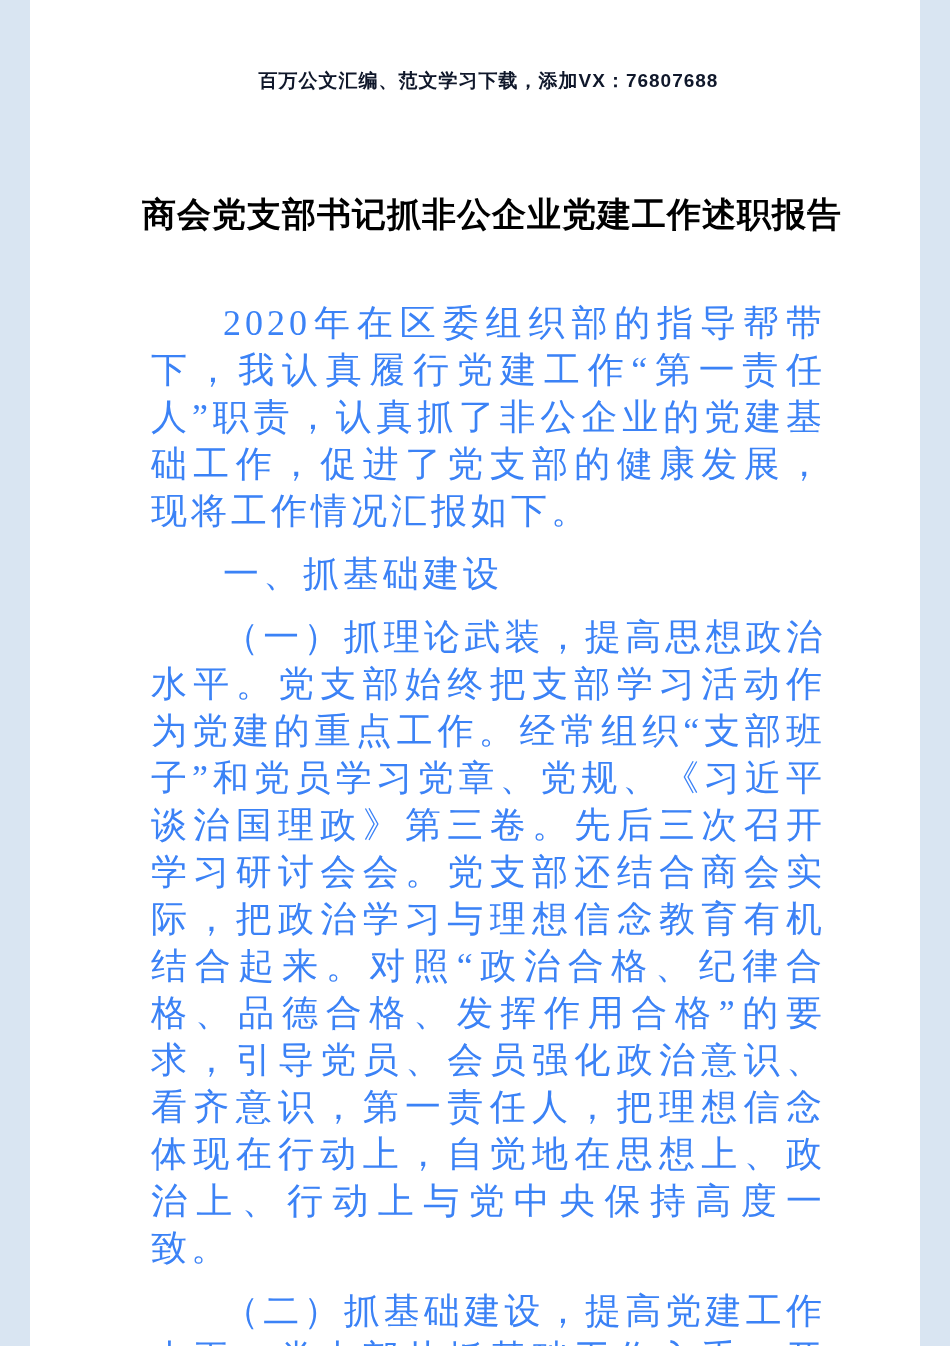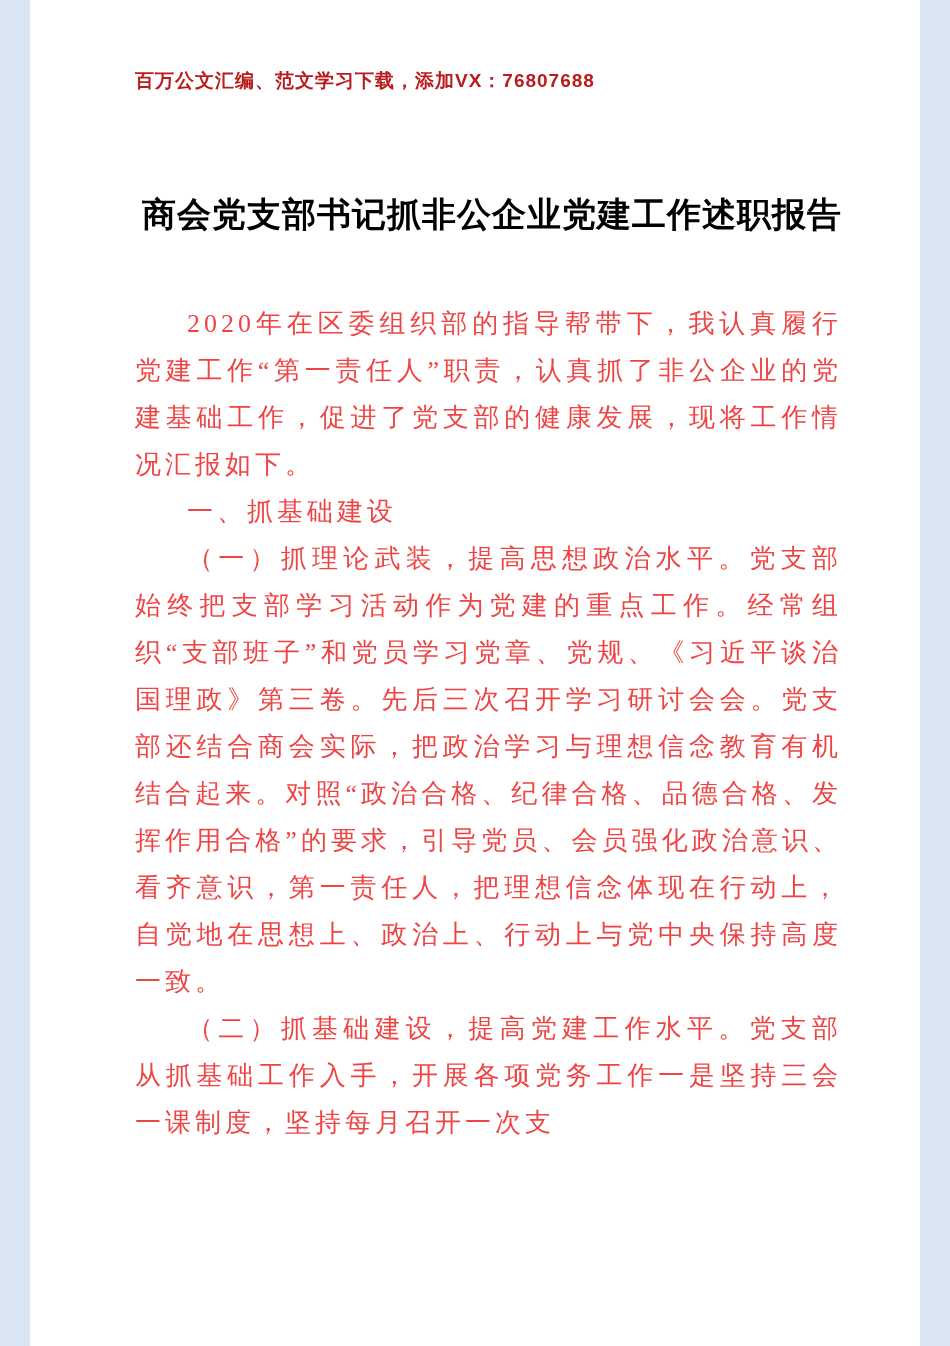--- a/index.html
+++ b/index.html
@@ -33,43 +33,43 @@
     left: 30px;
     right: 30px;
     top: 0;
     bottom: 0;
     background: #ffffff;
     box-sizing: border-box;
     padding: 0 78px 0 105px;
   }
   .promo {
     margin-top: 68px;
-    text-align: left;
+    text-align: center;
     font-family: "Liberation Sans", "DejaVu Sans", sans-serif;
     font-size: 19px;
     font-weight: bold;
-    color: #b91c1c;
+    color: #0f172a;
     letter-spacing: 1px;
   }
   .doc-title {
     margin: 98px 0 0 0;
     text-align: right;
     font-family: "Liberation Sans", "DejaVu Sans", sans-serif;
     font-weight: 900;
     font-size: 34px;
     letter-spacing: 1px;
     color: #000000;
   }
   .body-text {
     margin-top: 62px;
   }
   .para {
-    margin: 0;
-    color: #ef4444;
-    font-size: 26px;
+    margin: 16px;
+    color: #3b82f6;
+    font-size: 36px;
     line-height: 47px;
     letter-spacing: 4px;
     text-indent: 2em;
     text-align: justify;
     text-justify: inter-character;
   }
 </style>
 </head>
 <body>
 

